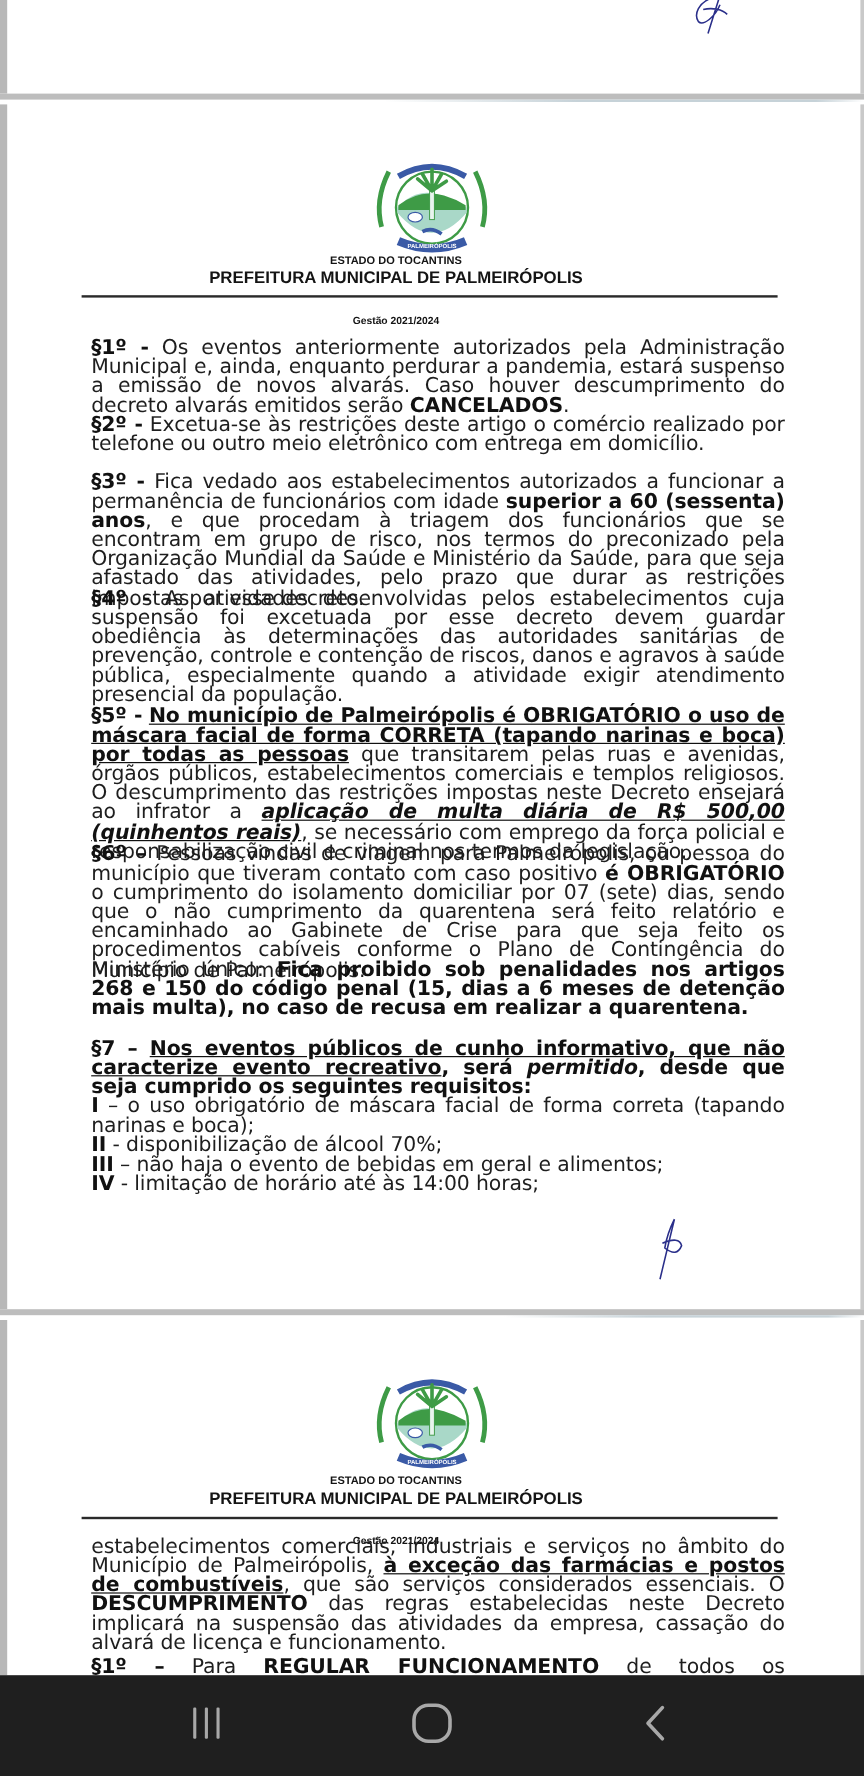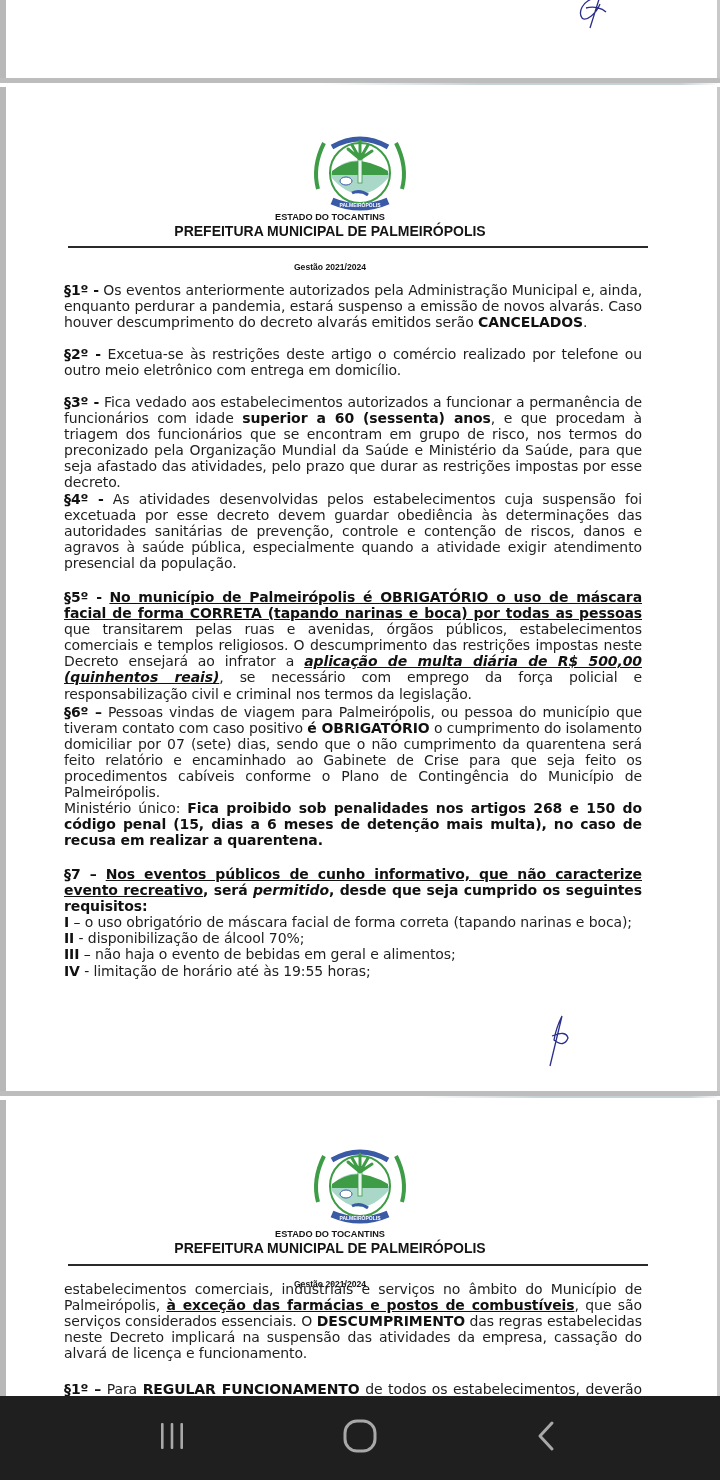--- a/index.html
+++ b/index.html
@@ -22,22 +22,22 @@
   .signature { position: absolute; }
   .signature svg { display: block; }
   .logo { position: absolute; left: 308px; width: 104px; height: 80px; }
   .hdr-line { position: absolute; left: 0; width: 660px; text-align: center; font-family: "Liberation Sans", sans-serif; font-weight: bold; color: #141414; }
   .hdr-1 { font-size: 9.2px; }
   .hdr-2 { font-size: 14px; }
   .hdr-3 { font-size: 8.6px; margin-top: 28px; }
   .hdr-rule { position: absolute; left: 68px; width: 580px; height: 2px; background: #2a2a2a; }
 
   .para {
-    position: absolute; left: 64px; width: 578px;
-    font-size: 14px; line-height: 16.1px; text-align: justify;
+    position: absolute; left: 76px; width: 578px;
+    font-size: 17px; line-height: 16.1px; text-align: justify;
     color: #1e1e1e; letter-spacing: -0.1px;
   }
   .para b { font-weight: bold; color: #111; }
   .para u { text-underline-offset: 1px; }
   .line { display: block; }
 
   .navbar {
     position: absolute; left: 0; top: 1396px; width: 720px; height: 84px;
     background: #1f1f1f;
   }
@@ -105,21 +105,21 @@
 
   <div class="para" style="top:800px;">
     <span>Ministério único: </span><b>Fica proibido sob penalidades nos artigos 268 e 150 do código penal (15, dias a 6 meses de detenção mais multa), no caso de recusa em realizar a quarentena.</b>
   </div>
 
   <div class="para" style="top:866px;">
     <span class="line"><b>§7 – </b><b><u>Nos eventos públicos de cunho informativo, que não caracterize evento recreativo</u></b><b>, será </b><b><i>permitido</i></b><b>, desde que seja cumprido os seguintes requisitos:</b></span>
     <span class="line"><b>I</b><span> – o uso obrigatório de máscara facial de forma correta (tapando narinas e boca);</span></span>
     <span class="line"><b>II</b><span> - disponibilização de álcool 70%;</span></span>
     <span class="line"><b>III</b><span> – não haja o evento de bebidas em geral e alimentos;</span></span>
-    <span class="line"><b>IV</b><span> - limitação de horário até às 19:55 horas;</span></span>
+    <span class="line"><b>IV</b><span> - limitação de horário até às 14:00 horas;</span></span>
   </div>
 
   <div class="signature" style="left:544px; top:1012px;">
     <svg width="34" height="58" viewBox="0 0 34 58">
       <path d="M18 4 Q12 16 10 28 Q20 36 24 26 Q22 18 8 24 M18 4 L6 54" stroke="#2a2f8a" stroke-width="1.3" fill="none"></path>
     </svg>
   </div>
 
   <div class="page-sep" style="top:1091px; height:5px;"></div>
   <div class="page-sep-shadow" style="left:420px; top:1096px; width:300px;"></div>

